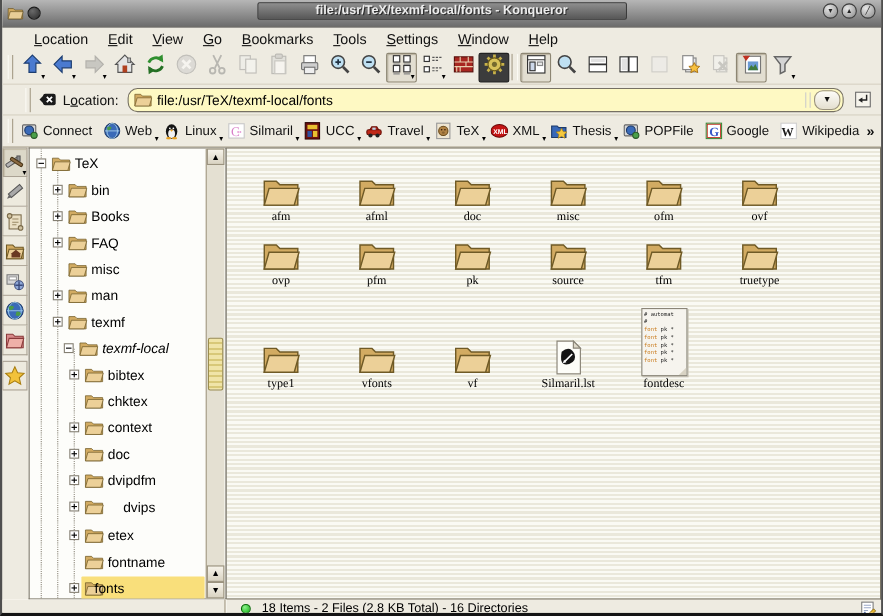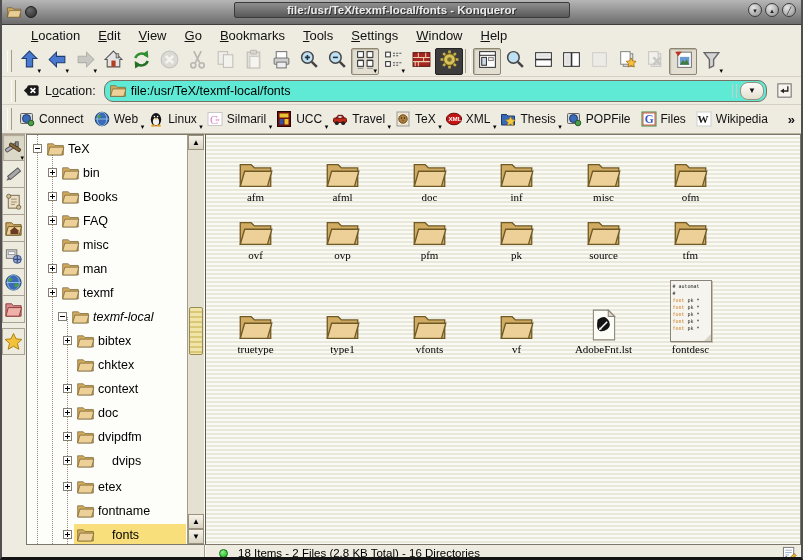--- a/index.html
+++ b/index.html
@@ -29,25 +29,25 @@
   .toolbar{height:31px;display:flex;align-items:center;padding-left:2px;border-bottom:1px solid #d6d1c2;}
   .grip{width:5px;height:22px;margin:0 3px;border-left:1px solid #fbfaf4;border-right:1px solid #a59c87;}
   .tbtn{position:relative;width:28px;height:27px;display:flex;align-items:center;justify-content:center;border:1px solid transparent;border-radius:2px;}
   .tbtn svg{width:21px;height:21px;}
   .tbtn.pressed{border-color:#8d8673;background:#e2ded1;box-shadow:inset 1px 1px 1px #b9b2a0;}
   .tbtn.dark{background:#3c3c3c;border-color:#222;}
   .tbtn.disabled svg{filter:grayscale(1) opacity(.45);}
   .tcaret{position:absolute;right:1px;bottom:0px;font-size:7px;line-height:1;color:#000;}
   .tsep{width:6px;height:24px;margin:0 2px;border-left:1px solid #a59c87;border-right:1px solid #fbfaf4;}
   
-  .locationbar{height:28px;display:flex;align-items:center;padding-left:6px;border-bottom:1px solid #d6d1c2;}
+  .locationbar{height:28px;display:flex;align-items:center;padding-left:18px;border-bottom:1px solid #d6d1c2;}
   .clearbtn{width:24px;height:24px;display:flex;align-items:center;justify-content:center;}
   .clearbtn svg{width:19px;height:19px;}
   .loclabel{font-size:12.5px;color:#111;margin:0 8px 0 2px;white-space:nowrap;}
-  .combo{flex:1;height:22px;background:#5eead4;border:1px solid #767063;border-radius:9px;display:flex;align-items:center;padding-left:4px;position:relative;margin-right:6px;}
+  .combo{flex:1;height:22px;background:#fef9c3;border:1px solid #767063;border-radius:9px;display:flex;align-items:center;padding-left:4px;position:relative;margin-right:6px;}
   .combo .fold{width:18px;height:15px;display:inline-flex;margin-right:4px;}
   .combo input{flex:1;border:none;outline:none;font-size:12.5px;font-family:"Liberation Sans",sans-serif;color:#000;background:transparent;padding:0;}
   .combo-grip{width:5px;height:14px;border-left:1px solid #ccc;border-right:1px solid #ccc;margin-right:3px;}
   .combo-arrow{width:24px;height:18px;margin-right:2px;background:linear-gradient(#fdfcf8,#e4dfd0);border:1px solid #9a927e;border-radius:8px;display:flex;align-items:center;justify-content:center;font-size:8px;color:#111;}
   .gobtn{width:22px;height:22px;margin-right:6px;display:flex;align-items:center;justify-content:center;border:1px solid transparent;}
   .gobtn svg{width:19px;height:19px;}
   
   .bookmarkbar{height:29px;display:flex;align-items:center;padding-left:2px;border-bottom:1px solid #b9b2a0;}
   .bm{position:relative;display:flex;align-items:center;padding:2px 6px 2px 4px;font-size:12px;color:#111;white-space:nowrap;}
   .bm svg{width:16px;height:16px;margin-right:4px;}
@@ -464,21 +464,21 @@
         <span>POPFile</span>
       </span>
       <span class="bm">
         <span style="display:inline-flex">
           <svg viewBox="0 0 16 16">
             <rect x="1" y="1" width="14" height="14" fill="#fff" stroke="#3a8a3a"></rect>
             <rect x="2" y="2" width="12" height="12" fill="none" stroke="#c03020" stroke-width=".8"></rect>
             <text x="3.8" y="12.4" font-size="11.5" font-weight="bold" fill="#3858c8" font-family="Liberation Serif,serif">G</text>
           </svg>
         </span>
-        <span>Files</span>
+        <span>Google</span>
       </span>
       <span class="bm">
         <span style="display:inline-flex">
           <svg viewBox="0 0 16 16">
             <rect x="1" y="1" width="14" height="14" fill="#fff" stroke="#cfcfcf"></rect>
             <text x="1.4" y="12.2" font-size="11" font-weight="bold" fill="#1a1a1a" font-family="Liberation Serif,serif">W</text>
           </svg>
         </span>
         <span>Wikipedia</span>
       </span>
@@ -689,21 +689,21 @@
               </svg></span>
             <span class="tlabel" style="left:71px">fontname</span>
           </div>
           <div class="trow" style="margin-top: 0px;">
             <span class="thl" style="left:47px"></span>
             <span class="texp plus" style="left:36px;top:7px"></span>
             <span class="tfold" style="left:49px;top:4px"><svg viewBox="0 0 34 28">
                 <path d="M3 5 h10 l3 3 h15 v17 H3 z" fill="#d2ab62" stroke="#6f5a26" stroke-width="1.2"></path>
                 <path d="M3 25 L7 11 h25 l-4 14 z" fill="#ecd098" stroke="#6f5a26" stroke-width="1.2"></path>
               </svg></span>
-            <span class="tlabel" style="left:85px">fonts</span>
+            <span class="tlabel" style="left:59px">fonts</span>
           </div>
         </div>
       <div class="tree-scrollbar">
         <div class="sbtn sb-top">▲</div>
         <div class="sthumb"></div>
         <div class="sbtn sb-b1">▲</div>
         <div class="sbtn sb-b2">▼</div>
       </div>
     </div>
     <div class="mainview">
@@ -735,29 +735,20 @@
             </span>
             <span class="glabel">doc</span>
           </div>
           <div class="gcell">
             <span class="gicon">
               <svg viewBox="0 0 34 28">
                 <path d="M3 5 h10 l3 3 h15 v17 H3 z" fill="#d2ab62" stroke="#6f5a26" stroke-width="1.2"></path>
                 <path d="M3 25 L7 11 h25 l-4 14 z" fill="#ecd098" stroke="#6f5a26" stroke-width="1.2"></path>
               </svg>
             </span>
-            <span class="glabel">inf</span>
-          </div>
-          <div class="gcell">
-            <span class="gicon">
-              <svg viewBox="0 0 34 28">
-                <path d="M3 5 h10 l3 3 h15 v17 H3 z" fill="#d2ab62" stroke="#6f5a26" stroke-width="1.2"></path>
-                <path d="M3 25 L7 11 h25 l-4 14 z" fill="#ecd098" stroke="#6f5a26" stroke-width="1.2"></path>
-              </svg>
-            </span>
             <span class="glabel">misc</span>
           </div>
           <div class="gcell">
             <span class="gicon">
               <svg viewBox="0 0 34 28">
                 <path d="M3 5 h10 l3 3 h15 v17 H3 z" fill="#d2ab62" stroke="#6f5a26" stroke-width="1.2"></path>
                 <path d="M3 25 L7 11 h25 l-4 14 z" fill="#ecd098" stroke="#6f5a26" stroke-width="1.2"></path>
               </svg>
             </span>
             <span class="glabel">ofm</span>
@@ -855,21 +846,21 @@
           <div class="gcell">
             <span class="gicon doc">
               <svg viewBox="0 0 32 32">
                 <path d="M6 2 h14 l6 6 v22 H6 z" fill="#fdfdf8" stroke="#8a8578"></path>
                 <path d="M20 2 l6 6 h-6 z" fill="#ddd8c8" stroke="#8a8578"></path>
                 <path d="M10 11 q7 -6 11 2 q2 6 -4.5 8.5 q-9 2.5 -6.5 -10.5 z" fill="#141414"></path>
                 <path d="M12.5 19.5 l6.5 -6.5" stroke="#fff" stroke-width="1.4"></path>
                 <polygon points="11,21 14,20 12,18" fill="#fff"></polygon>
               </svg>
             </span>
-            <span class="glabel">AdobeFnt.lst</span>
+            <span class="glabel">Silmaril.lst</span>
           </div>
           <div class="gcell">
             <span class="gicon">
               <span class="preview"># automat<br>#<br><span class="fw">font</span> pk *<br><span class="fw">font</span> pk *<br><span class="fw">font</span> pk *<br><span class="fw">font</span> pk *<br><span class="fw">font</span> pk *<span class="fold-corner"></span></span>
             </span>
             <span class="glabel">fontdesc</span>
           </div>
         </div>
     </div>
   </div>

